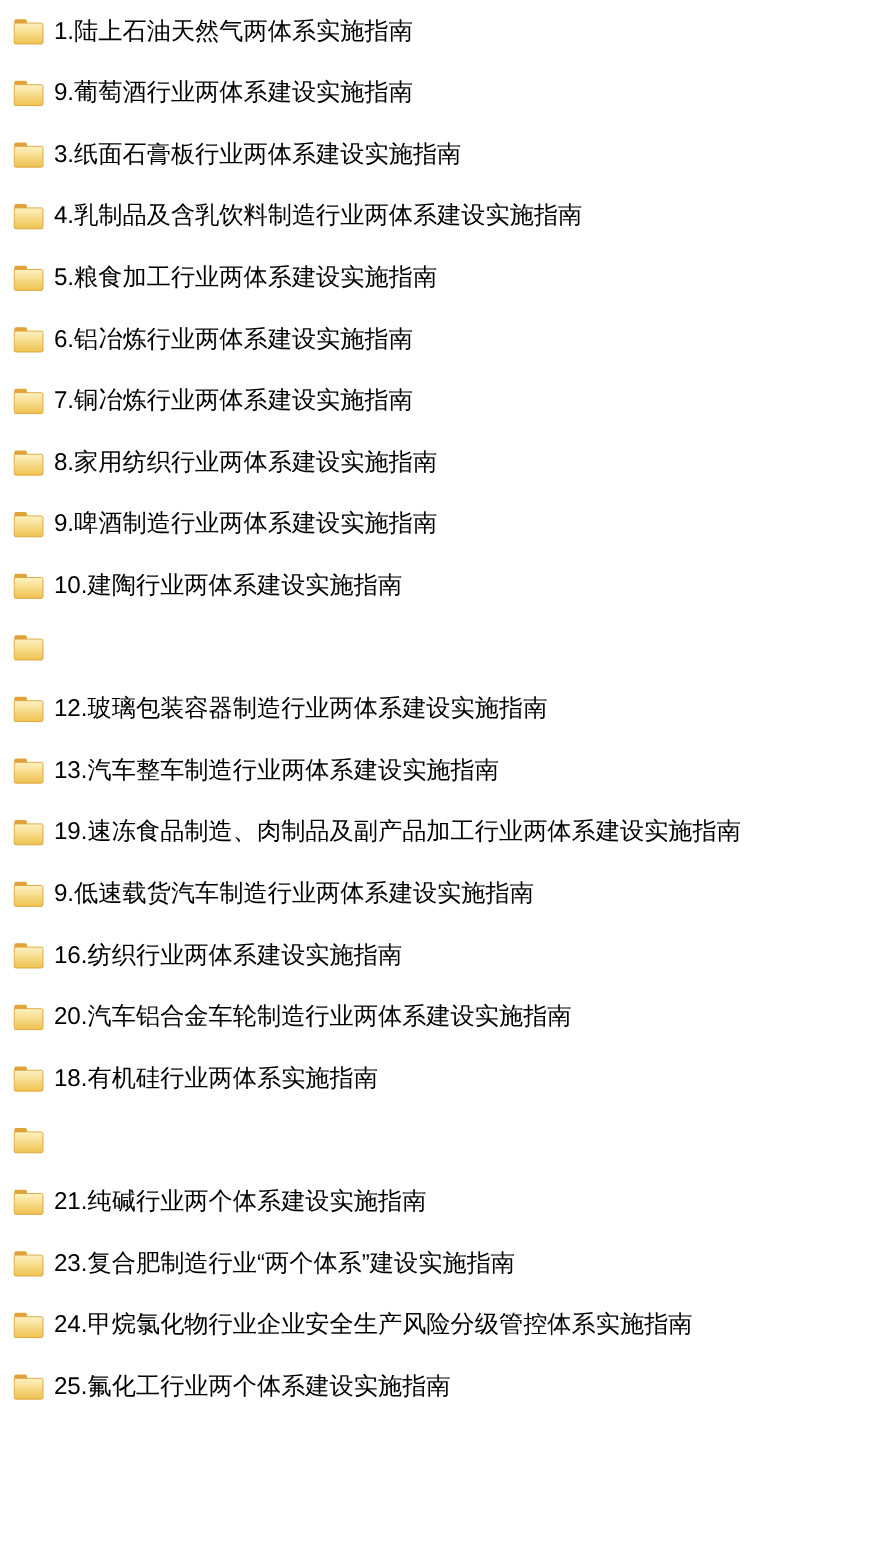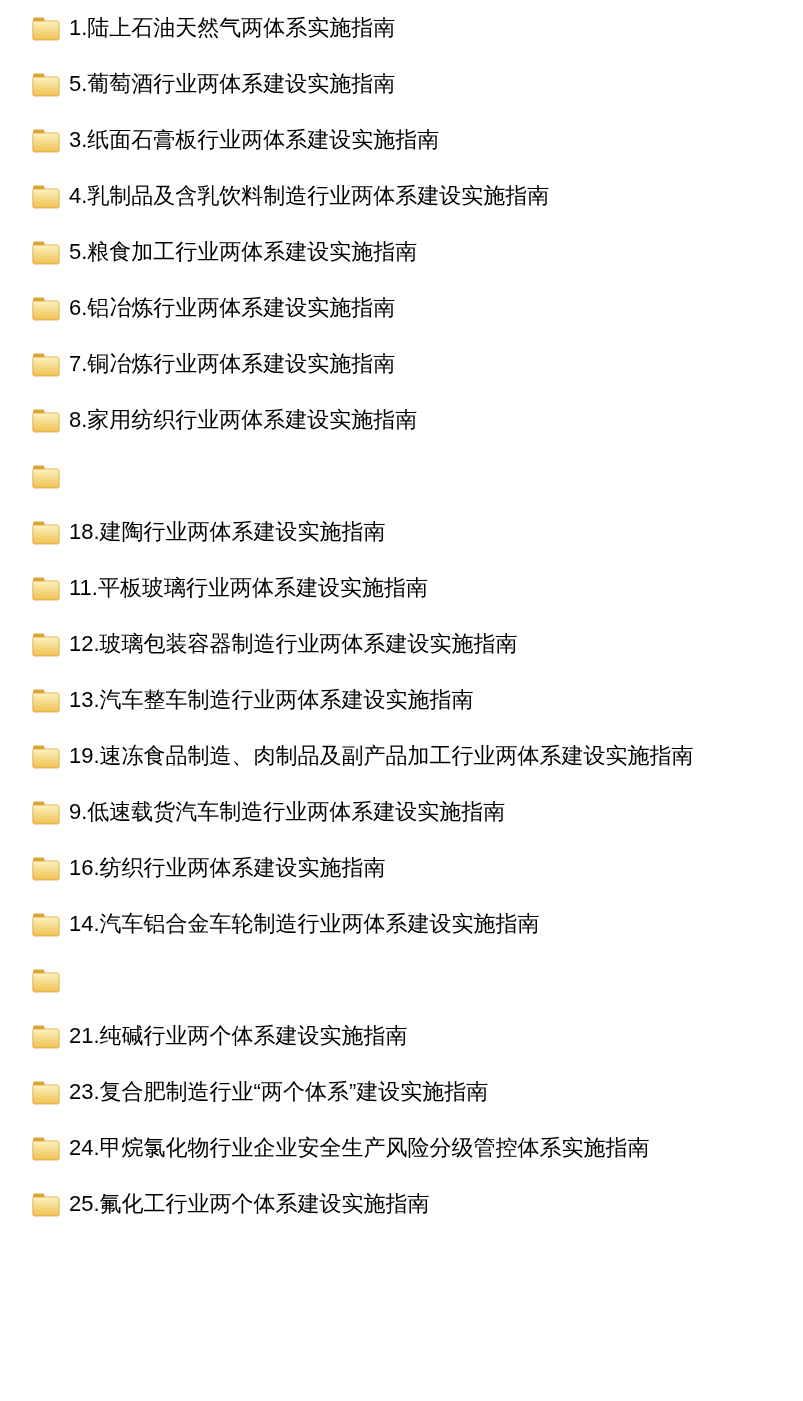--- a/index.html
+++ b/index.html
@@ -13,21 +13,21 @@
     font-family: "Liberation Sans", sans-serif;
     overflow: hidden;
   }
   .file-list {
     width: 100%;
   }
   .row {
     display: flex;
     align-items: center;
     height: 56px;
-    padding-left: 32px;
+    padding-left: 12px;
     box-sizing: border-box;
     cursor: default;
   }
   .icon {
     width: 28px;
     height: 25px;
     margin-right: 9px;
     flex: 0 0 auto;
     display: inline-block;
   }
@@ -68,21 +68,21 @@
     <span class="label">1.陆上石油天然气两体系实施指南</span>
   </div>
 
   <div class="row">
     <span class="icon">
       <svg width="28" height="25" viewBox="0 0 28 25">
         <rect x="1" y="1.5" width="11.5" height="8" rx="1.6" style="fill: var(--folder-tab, #e2a23b);"></rect>
         <rect x="0.9" y="5" width="26.2" height="19" rx="1.6" fill="url(#folder-body-grad)" style="stroke: var(--folder-border, #d9a23a); stroke-width: 0.8;"></rect>
       </svg>
     </span>
-    <span class="label">5.葡萄酒行业两体系建设实施指南</span>
+    <span class="label">9.葡萄酒行业两体系建设实施指南</span>
   </div>
 
   <div class="row">
     <span class="icon">
       <svg width="28" height="25" viewBox="0 0 28 25">
         <rect x="1" y="1.5" width="11.5" height="8" rx="1.6" style="fill: var(--folder-tab, #e2a23b);"></rect>
         <rect x="0.9" y="5" width="26.2" height="19" rx="1.6" fill="url(#folder-body-grad)" style="stroke: var(--folder-border, #d9a23a); stroke-width: 0.8;"></rect>
       </svg>
     </span>
     <span class="label">3.纸面石膏板行业两体系建设实施指南</span>
@@ -138,40 +138,40 @@
     <span class="label">8.家用纺织行业两体系建设实施指南</span>
   </div>
 
   <div class="row">
     <span class="icon">
       <svg width="28" height="25" viewBox="0 0 28 25">
         <rect x="1" y="1.5" width="11.5" height="8" rx="1.6" style="fill: var(--folder-tab, #e2a23b);"></rect>
         <rect x="0.9" y="5" width="26.2" height="19" rx="1.6" fill="url(#folder-body-grad)" style="stroke: var(--folder-border, #d9a23a); stroke-width: 0.8;"></rect>
       </svg>
     </span>
-  </div>
-
-  <div class="row">
-    <span class="icon">
-      <svg width="28" height="25" viewBox="0 0 28 25">
-        <rect x="1" y="1.5" width="11.5" height="8" rx="1.6" style="fill: var(--folder-tab, #e2a23b);"></rect>
-        <rect x="0.9" y="5" width="26.2" height="19" rx="1.6" fill="url(#folder-body-grad)" style="stroke: var(--folder-border, #d9a23a); stroke-width: 0.8;"></rect>
-      </svg>
-    </span>
-    <span class="label">18.建陶行业两体系建设实施指南</span>
-  </div>
-
-  <div class="row">
-    <span class="icon">
-      <svg width="28" height="25" viewBox="0 0 28 25">
-        <rect x="1" y="1.5" width="11.5" height="8" rx="1.6" style="fill: var(--folder-tab, #e2a23b);"></rect>
-        <rect x="0.9" y="5" width="26.2" height="19" rx="1.6" fill="url(#folder-body-grad)" style="stroke: var(--folder-border, #d9a23a); stroke-width: 0.8;"></rect>
-      </svg>
-    </span>
-    <span class="label">11.平板玻璃行业两体系建设实施指南</span>
+    <span class="label">9.啤酒制造行业两体系建设实施指南</span>
+  </div>
+
+  <div class="row">
+    <span class="icon">
+      <svg width="28" height="25" viewBox="0 0 28 25">
+        <rect x="1" y="1.5" width="11.5" height="8" rx="1.6" style="fill: var(--folder-tab, #e2a23b);"></rect>
+        <rect x="0.9" y="5" width="26.2" height="19" rx="1.6" fill="url(#folder-body-grad)" style="stroke: var(--folder-border, #d9a23a); stroke-width: 0.8;"></rect>
+      </svg>
+    </span>
+    <span class="label">10.建陶行业两体系建设实施指南</span>
+  </div>
+
+  <div class="row">
+    <span class="icon">
+      <svg width="28" height="25" viewBox="0 0 28 25">
+        <rect x="1" y="1.5" width="11.5" height="8" rx="1.6" style="fill: var(--folder-tab, #e2a23b);"></rect>
+        <rect x="0.9" y="5" width="26.2" height="19" rx="1.6" fill="url(#folder-body-grad)" style="stroke: var(--folder-border, #d9a23a); stroke-width: 0.8;"></rect>
+      </svg>
+    </span>
   </div>
 
   <div class="row">
     <span class="icon">
       <svg width="28" height="25" viewBox="0 0 28 25">
         <rect x="1" y="1.5" width="11.5" height="8" rx="1.6" style="fill: var(--folder-tab, #e2a23b);"></rect>
         <rect x="0.9" y="5" width="26.2" height="19" rx="1.6" fill="url(#folder-body-grad)" style="stroke: var(--folder-border, #d9a23a); stroke-width: 0.8;"></rect>
       </svg>
     </span>
     <span class="label">12.玻璃包装容器制造行业两体系建设实施指南</span>
@@ -217,23 +217,32 @@
     <span class="label">16.纺织行业两体系建设实施指南</span>
   </div>
 
   <div class="row">
     <span class="icon">
       <svg width="28" height="25" viewBox="0 0 28 25">
         <rect x="1" y="1.5" width="11.5" height="8" rx="1.6" style="fill: var(--folder-tab, #e2a23b);"></rect>
         <rect x="0.9" y="5" width="26.2" height="19" rx="1.6" fill="url(#folder-body-grad)" style="stroke: var(--folder-border, #d9a23a); stroke-width: 0.8;"></rect>
       </svg>
     </span>
-    <span class="label">14.汽车铝合金车轮制造行业两体系建设实施指南</span>
-  </div>
-
+    <span class="label">20.汽车铝合金车轮制造行业两体系建设实施指南</span>
+  </div>
+
+  <div class="row">
+    <span class="icon">
+      <svg width="28" height="25" viewBox="0 0 28 25">
+        <rect x="1" y="1.5" width="11.5" height="8" rx="1.6" style="fill: var(--folder-tab, #e2a23b);"></rect>
+        <rect x="0.9" y="5" width="26.2" height="19" rx="1.6" fill="url(#folder-body-grad)" style="stroke: var(--folder-border, #d9a23a); stroke-width: 0.8;"></rect>
+      </svg>
+    </span>
+    <span class="label">18.有机硅行业两体系实施指南</span>
+  </div>
 
 
   <div class="row">
     <span class="icon">
       <svg width="28" height="25" viewBox="0 0 28 25">
         <rect x="1" y="1.5" width="11.5" height="8" rx="1.6" style="fill: var(--folder-tab, #e2a23b);"></rect>
         <rect x="0.9" y="5" width="26.2" height="19" rx="1.6" fill="url(#folder-body-grad)" style="stroke: var(--folder-border, #d9a23a); stroke-width: 0.8;"></rect>
       </svg>
     </span>
   </div>

